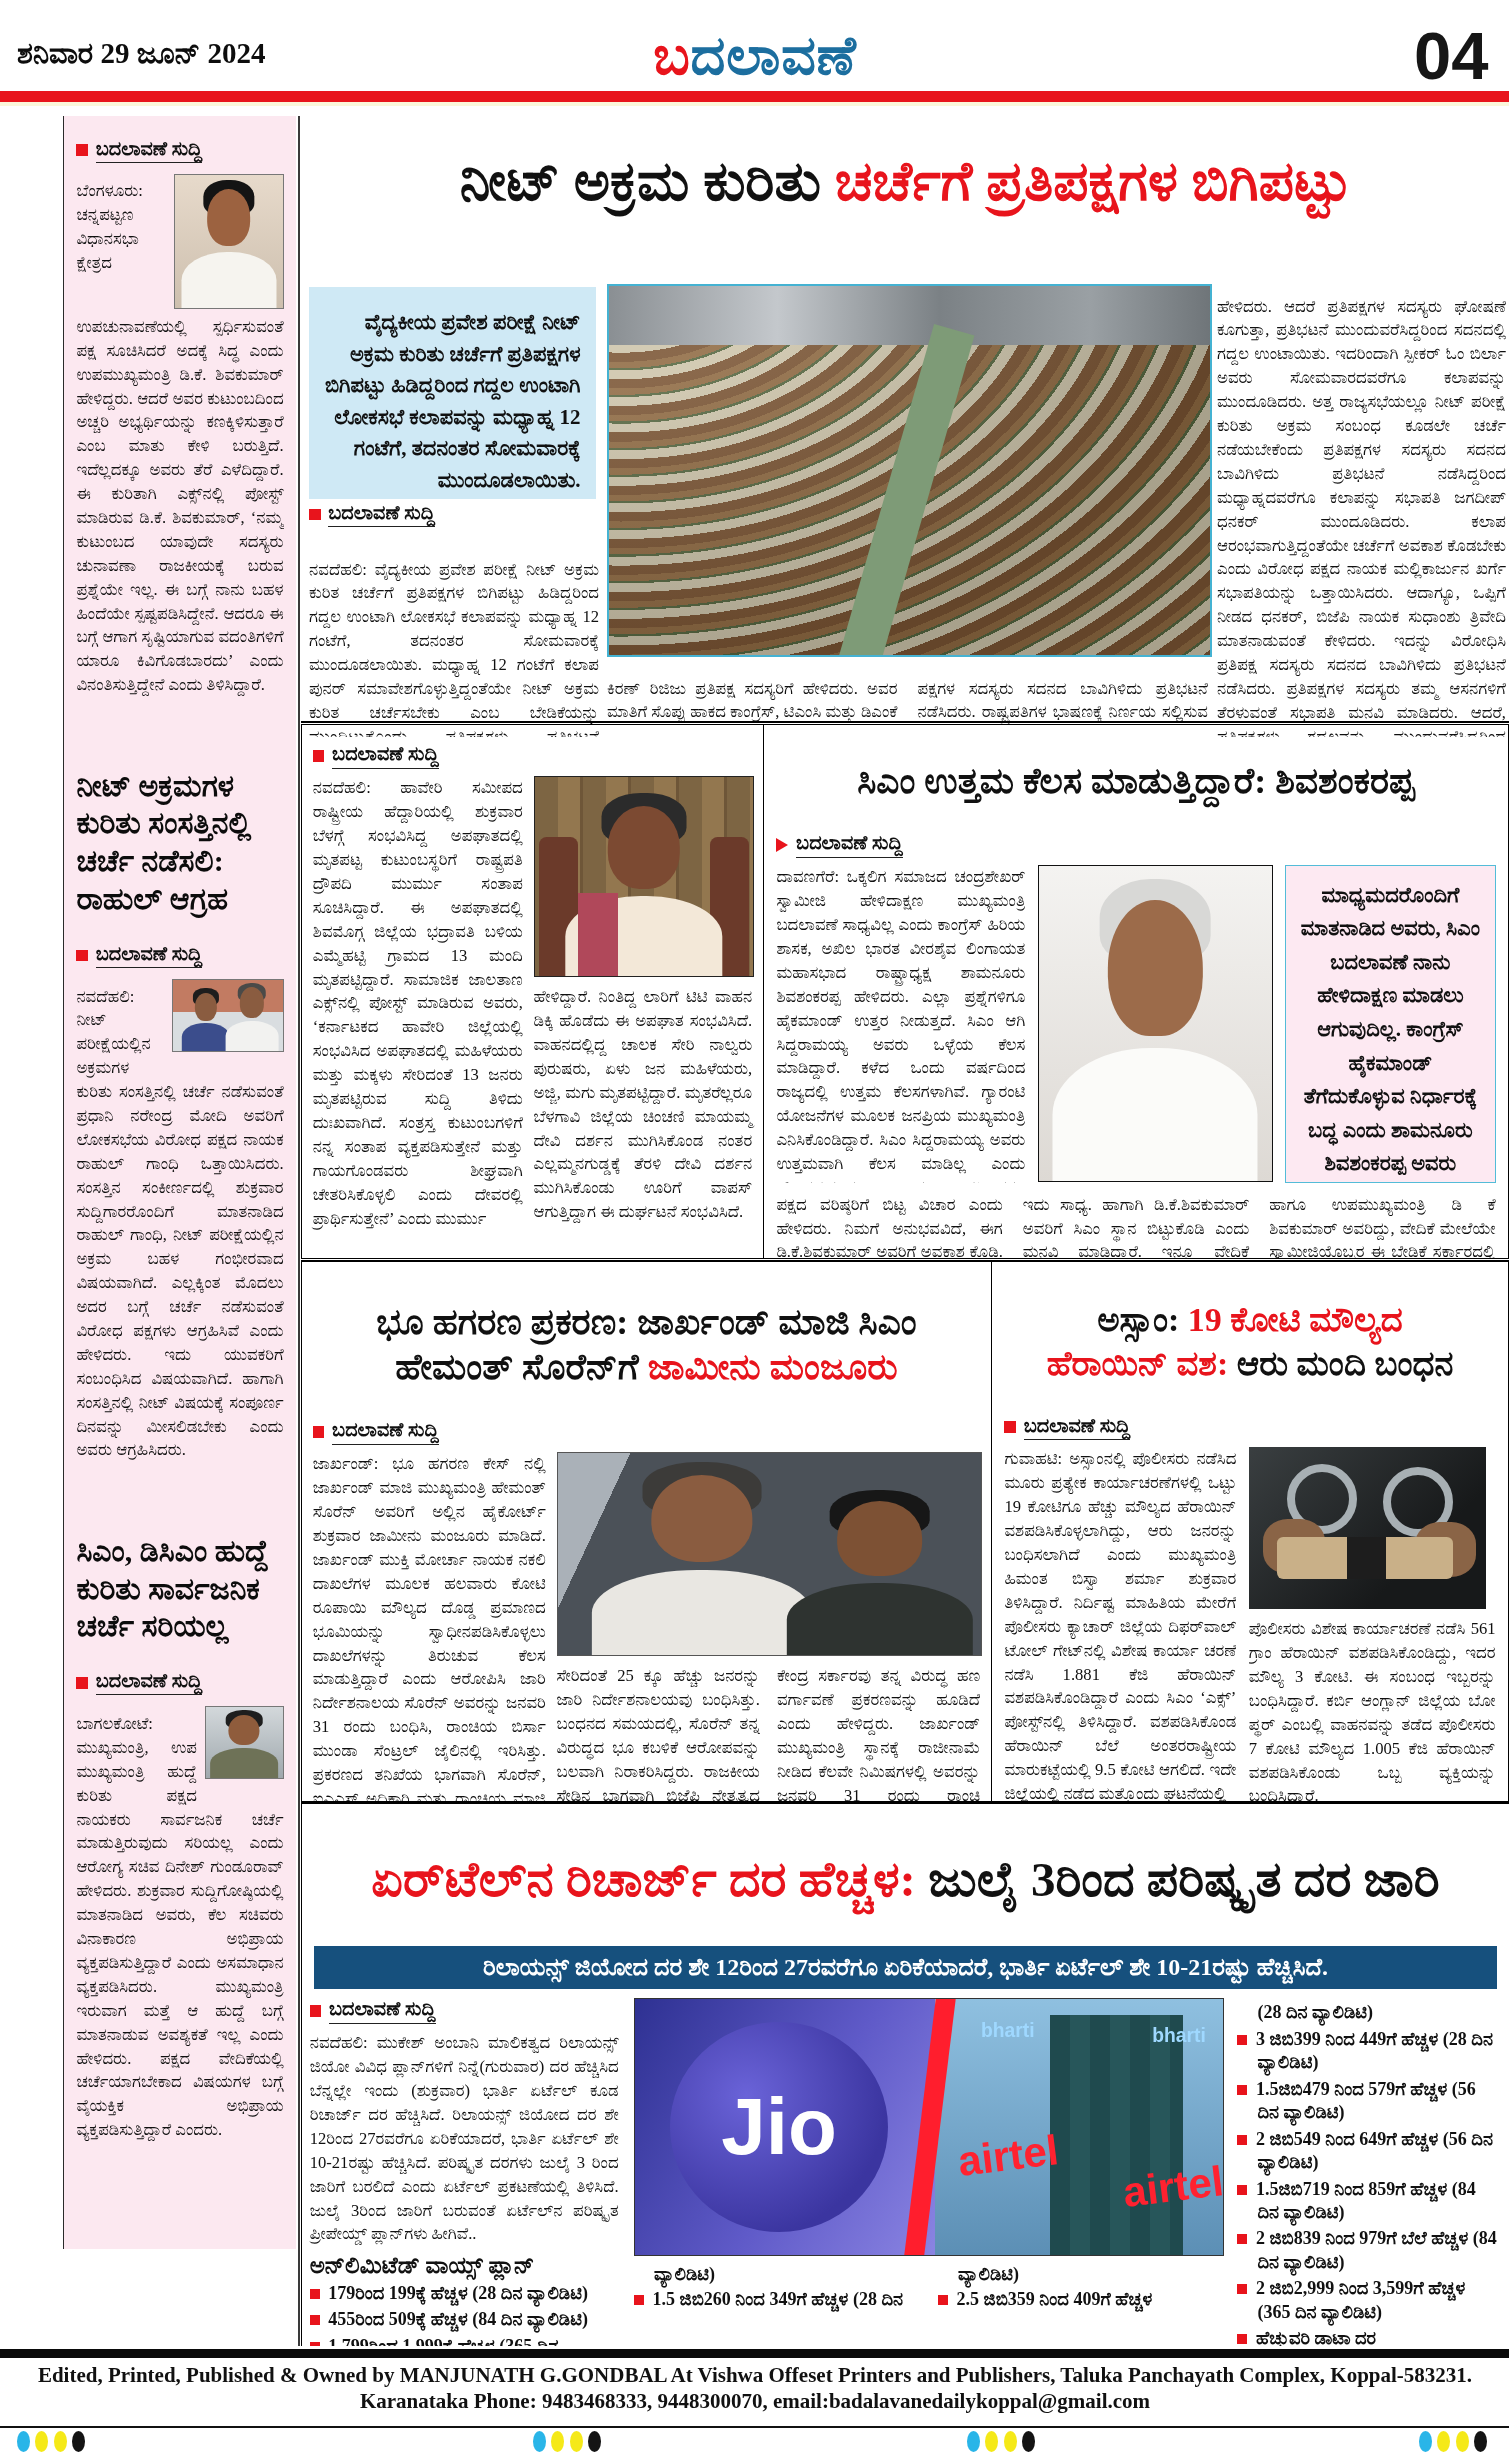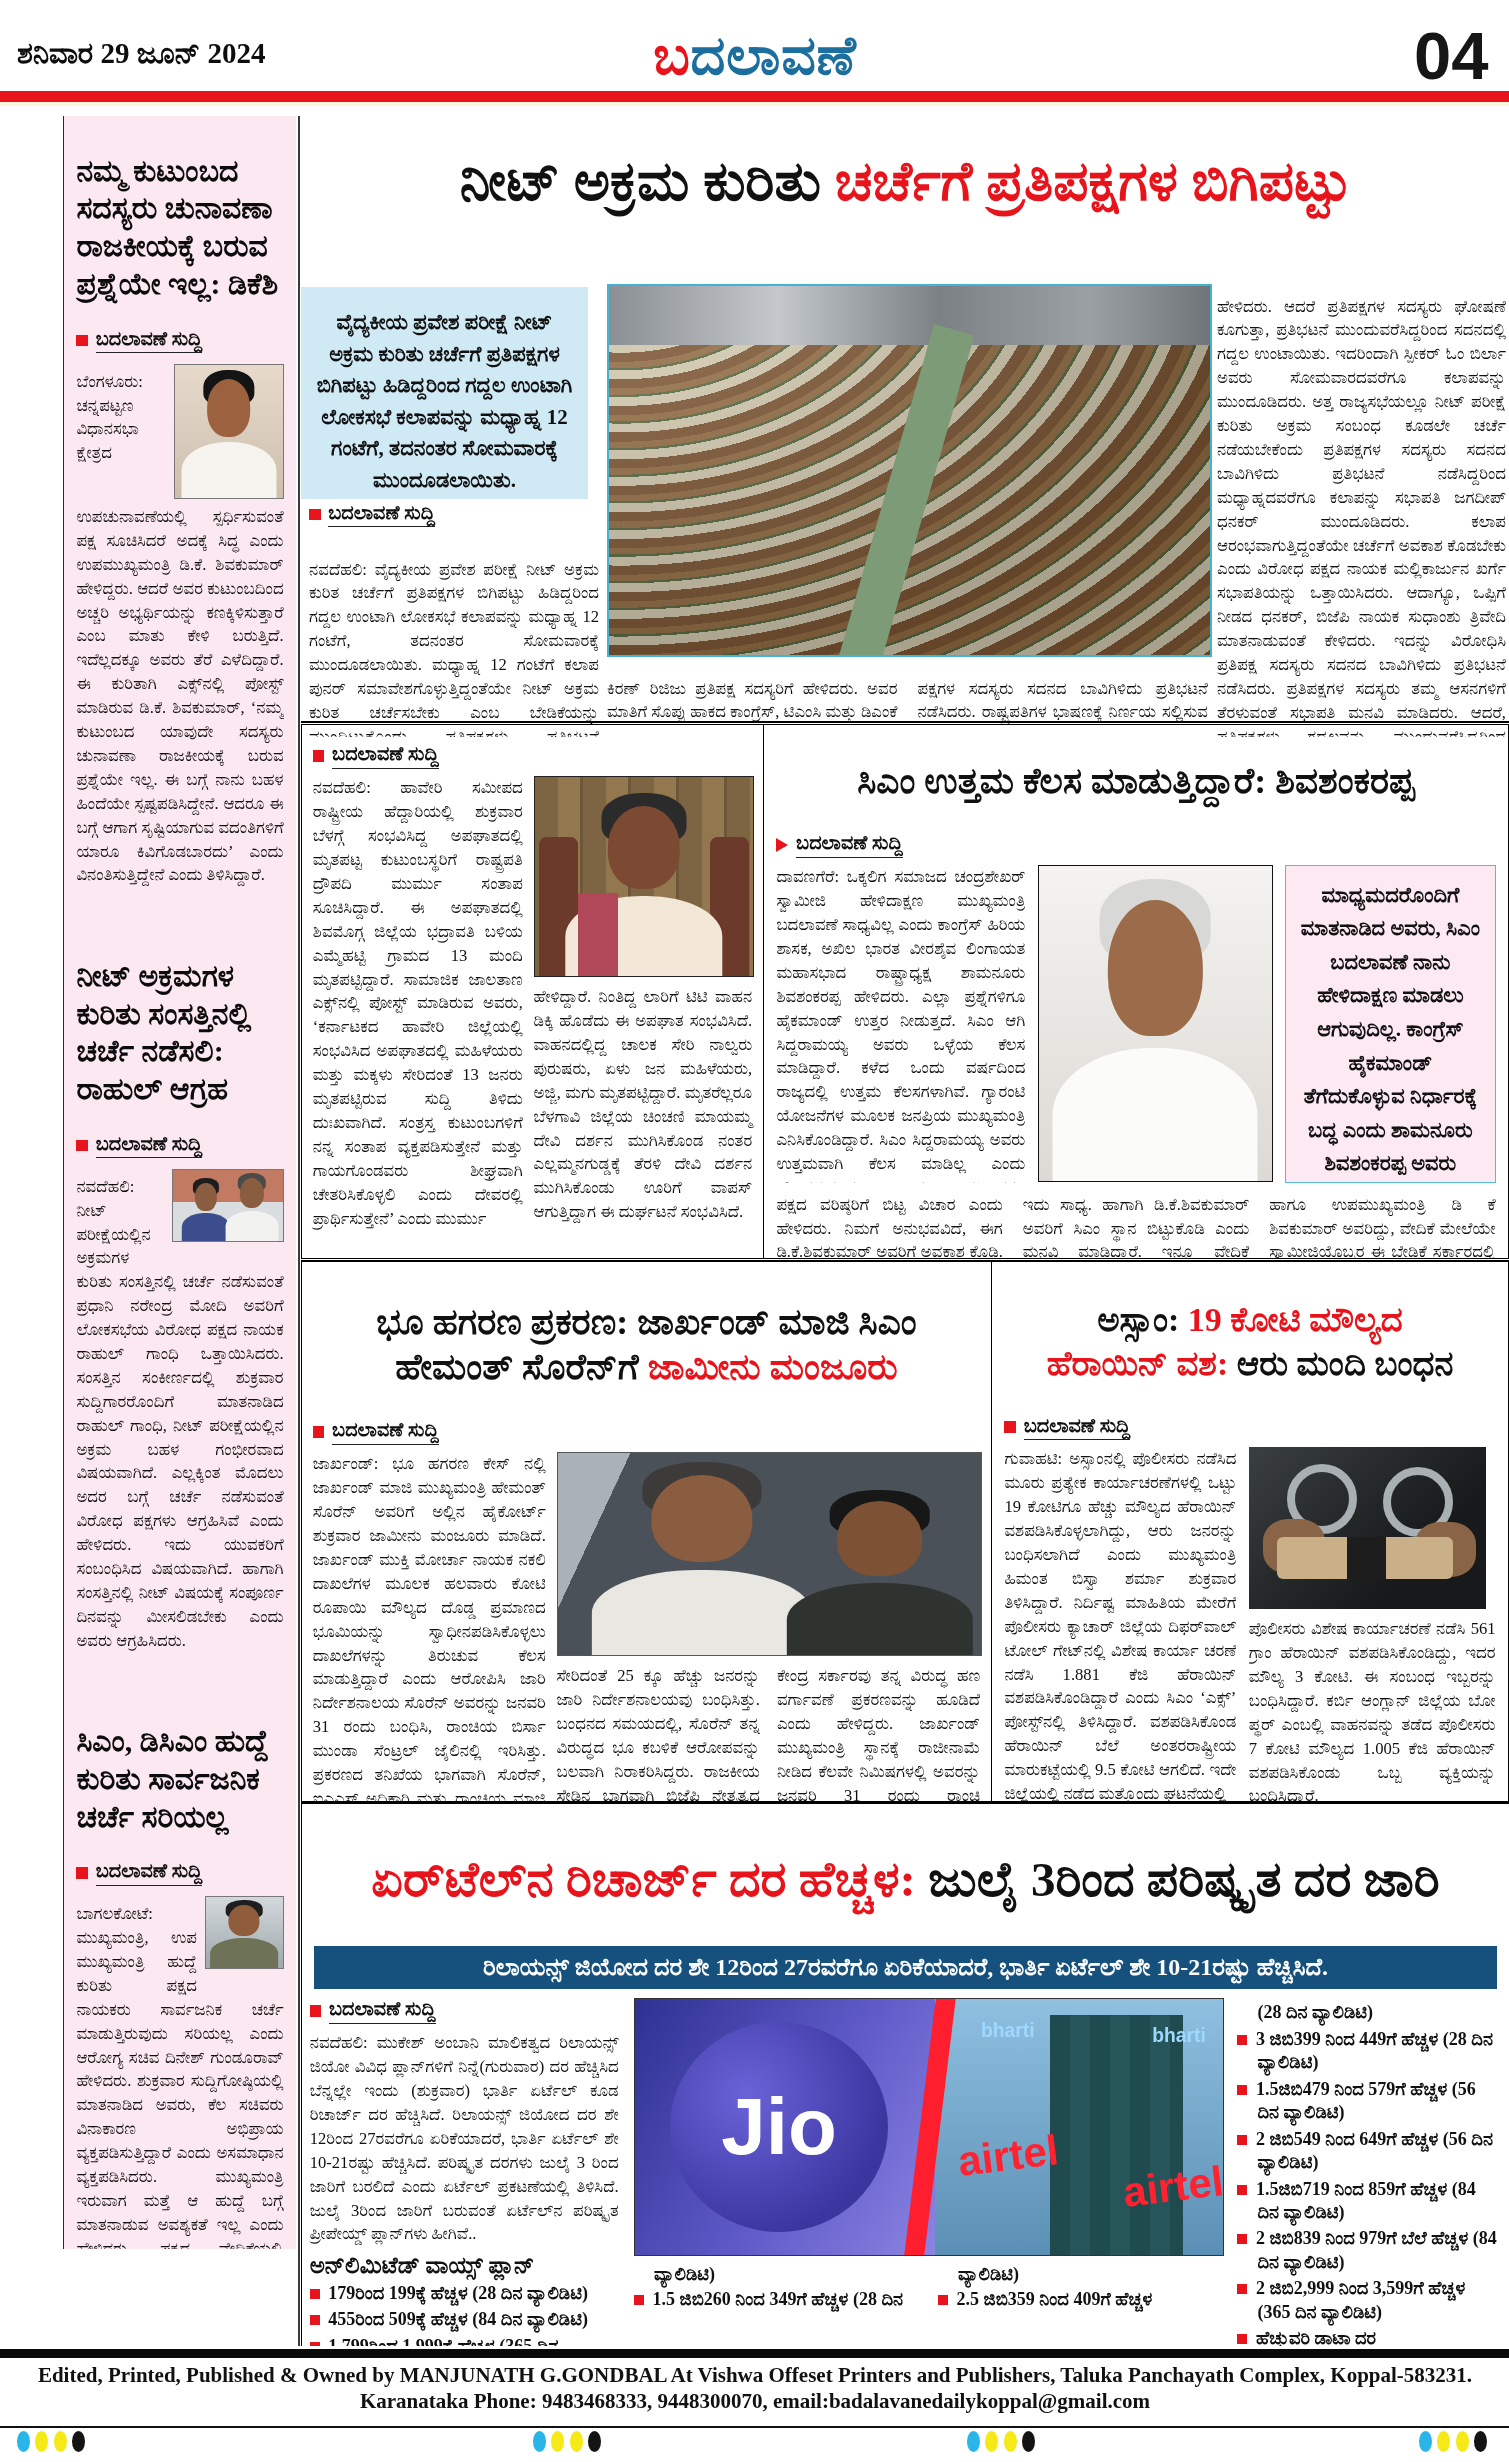--- a/index.html
+++ b/index.html
@@ -30,22 +30,22 @@
            padding:10.8px 12.4px;box-sizing:border-box;overflow:hidden;}
   .s-head{font-size:30px;font-weight:bold;line-height:1.26;color:#0c0c0c;}
   .s-art{margin-bottom:28px;overflow:hidden;}
   .s-photo{float:right;margin:3.1px 0 6.2px 7.7px;border:0.8px solid #777;}
   
   .v-rule{left:298px;top:116px;width:1.5px;height:2230px;background:#3a3a3a;}
   .m-head{left:305px;top:116px;width:1201px;text-align:center;font-size:55px;font-weight:bold;line-height:1.05;}
   .m-head .red{color:#e8141c;}
   .teal-bar{left:303px;top:233px;width:1205px;height:41px;background:#1e9fb6;color:#fff;
             font-size:26px;font-weight:bold;text-align:center;line-height:41px;}
-  .lead-box{left:301px;top:287px;width:287px;height:212px;background:#cfe9f5;box-sizing:border-box;
-            padding:20px 15.4px;font-size:21px;font-weight:bold;text-align:center;line-height:1.5;}
+  .lead-box{left:309px;top:287px;width:287px;height:212px;background:#cfe9f5;box-sizing:border-box;
+            padding:20px 15.4px;font-size:21px;font-weight:bold;text-align:right;line-height:1.5;}
   .m-byline{left:309px;top:502px;width:287px;}
   .m-body-left{left:309px;top:541px;width:290px;height:179px;overflow:hidden;}
   .parliament{left:607px;top:284px;width:601px;height:369px;border:2.3px solid #44b2d2;
      background:
        radial-gradient(ellipse at -5% -25%, rgba(255,255,255,.12) 0 30%, rgba(0,0,0,.18) 75% 100%),
        repeating-radial-gradient(ellipse at 2% -18%, #7a5433 0 12.4px, #8f6a42 12.4px 21px, #55663f 21px 24px, #cdc4aa 24px 36px);}
   .parl-top{position:absolute;left:0;top:0;width:100%;height:16%;
        background:linear-gradient(90deg,#8a8f93,#c4c8cc 28%,#7b8185 55%,#9aa0a4 80%,#6f7579);}
   .parl-aisle{position:absolute;left:46%;top:10%;width:7%;height:95%;background:#7e9b77;transform:rotate(16deg);}
   .m-caption{left:607px;top:660px;width:601px;height:59px;column-count:2;column-gap:20px;overflow:hidden;}
@@ -143,21 +143,20 @@
   <div class="abs hdr-mast">
     <span class="m1">ಬ</span><span class="m2">ದಲಾವಣೆ</span>
   </div>
   <div class="abs hdr-page">04</div>
   <div class="abs red-rule"></div>
   <div class="abs cream-rule"></div>
 
   <aside class="abs sidebar">
 
     <article class="s-art">
-      <h2 class="s-head">ನಮ್ಮ ಕುಟುಂಬದ ಸದಸ್ಯರು ಚುನಾವಣಾ ರಾಜಕೀಯಕ್ಕೆ ಬರುವ ಪ್ರಶ್ನೆಯೇ ಇಲ್ಲ: ಡಿಕೆಶಿ</h2>
       <div class="byline">
         <span class="sq"></span>
         <span class="bl-text">ಬದಲಾವಣೆ ಸುದ್ದಿ</span>
       </div>
       <div class="photo s-photo" style="width:108px;height:133px;background:linear-gradient(#e7dacb,#cdbfae);">
         <div class="prs" style="--shirt:#f6f4ef;--hair:#141414;--skin:#9c6240;left:6%;bottom:0;width:88%;height:96%;">
             <i class="hr"></i>
             <i class="h"></i>
             <i class="t"></i>
           </div>

